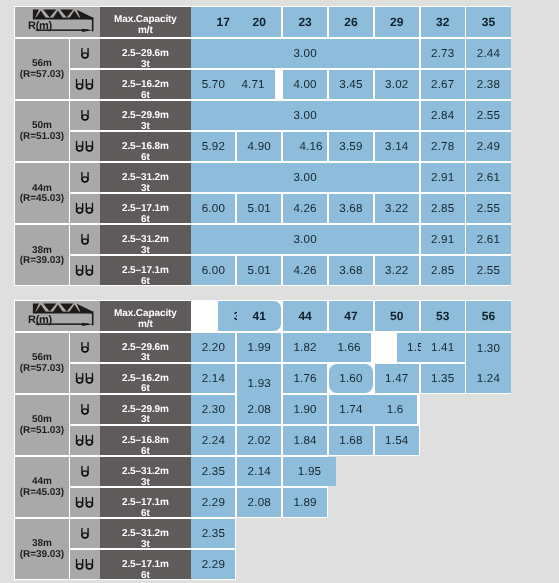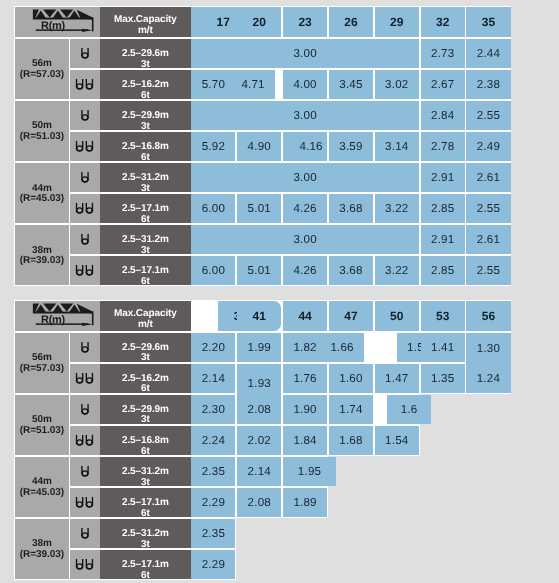--- a/index.html
+++ b/index.html
@@ -26,21 +26,21 @@
   .hdr-diagram{background:#a9a9a9;}
   .hdr-cap{background:#5e5b5a;color:#fff;font-weight:bold;font-size:10px;line-height:10px;padding-top:6.6px;letter-spacing:-0.1px;line-height:11px;}
   .hdr-rad{background:#8dbdda;color:#10202c;font-weight:bold;font-size:12px;}
 
   .boomcell{font-size:10px;line-height:10.6px;font-weight:bold;color:#1e1e1e;letter-spacing:-0.05px;padding-top:1.9px;}
   .rangecell{font-size:10px;line-height:10.6px;font-weight:bold;letter-spacing:-0.1px;padding-top:12px;}
   .valcell{font-size:11.6px;color:#15242f;font-weight:normal;letter-spacing:0.2px;}
 
   .diagram{position:relative;width:100%;height:100%;}
   .diag-svg{position:absolute;}
-  .diag-label{position:absolute;left:26px;top:14.2px;font-size:11px;
+  .diag-label{position:absolute;left:13px;top:14.2px;font-size:11px;
               font-weight:bold;color:#1d1a18;letter-spacing:-0.3px;line-height:11px;}
   .hook-svg{display:block;}
 </style>
 </head>
 <body>
 
 <div class="page">
 <div class="tbl" style="top:7.0px;">
   <div class="grid">
     <div class="sheet" style="left:-0.8px;top:-0.80px;width:497.25px;height:31.90px;"></div>
@@ -325,21 +325,21 @@
             </g>
           </svg>
     </div>
     <div class="cell c-dgray rangecell" style="left:84.5px;top:31.9px;width:91.8px;height:29.4px;flex-direction:column;">
       <span>2.5–29.6m</span>
       <span>3t</span>
     </div>
     <div class="cell c-blue valcell" style="left:176.3px;top:31.9px;width:44.2px;height:29.4px;">2.20</div>
     <div class="cell c-blue valcell" style="left:222.2px;top:31.9px;width:44.2px;height:29.4px;">1.99</div>
     <div class="cell c-blue valcell" style="left:268.0px;top:31.9px;width:44.2px;height:29.4px;">1.82</div>
-    <div class="cell c-blue valcell" style="left:305px;top:31.9px;width:44.2px;height:29.4px;">1.66</div>
+    <div class="cell c-blue valcell" style="left:312px;top:31.9px;width:44.2px;height:29.4px;">1.66</div>
     <div class="cell c-blue valcell" style="left:359.7px;top:31.9px;width:44.2px;height:29.4px;margin-left:22px;">1.53</div>
     <div class="cell c-blue valcell" style="left:405.6px;top:31.9px;width:44.2px;height:29.4px;">1.41</div>
     <div class="cell c-blue valcell" style="left:451.4px;top:31.9px;width:44.2px;height:32px;">1.30</div>
     <div class="cell c-lgray" style="left:55.0px;top:62.9px;width:29.5px;height:29.4px;">
       <svg class="hook-svg" width="22" height="14" viewBox="0 0 22 14" style="margin-top:0.6px;">
             <g fill="none" stroke="#121212" stroke-linecap="butt">
               <path d="M2.52 0.90 L2.52 9.30" stroke-width="1.35"></path>
               <path d="M8.68 0.90 L8.68 9.30" stroke-width="1.35"></path>
               <path d="M2.52 8.50 Q 2.52 10.85 5.60 11.00 Q 8.68 10.85 8.68 8.50" stroke-width="1.35"></path>
               <ellipse cx="5.60" cy="8.30" rx="2.75" ry="2.45" stroke-width="1.1"></ellipse>
@@ -350,21 +350,21 @@
             </g>
           </svg>
     </div>
     <div class="cell c-dgray rangecell" style="left:84.5px;top:62.9px;width:91.8px;height:29.4px;flex-direction:column;">
       <span>2.5–16.2m</span>
       <span>6t</span>
     </div>
     <div class="cell c-blue valcell" style="left:176.3px;top:62.9px;width:44.2px;height:29.4px;">2.14</div>
     <div class="cell c-blue valcell" style="left:222.2px;top:62.9px;width:44.2px;height:39px;">1.93</div>
     <div class="cell c-blue valcell" style="left:268.0px;top:62.9px;width:44.2px;height:29.4px;">1.76</div>
-    <div class="cell c-blue valcell" style="left:313.9px;top:62.9px;width:44.2px;height:29.4px;">1.60</div>
+    <div class="cell c-blue valcell" style="left:313.9px;top:62.9px;width:44.2px;height:29.4px;border-radius:8px;">1.60</div>
     <div class="cell c-blue valcell" style="left:359.7px;top:62.9px;width:44.2px;height:29.4px;">1.47</div>
     <div class="cell c-blue valcell" style="left:405.6px;top:62.9px;width:44.2px;height:29.4px;">1.35</div>
     <div class="cell c-blue valcell" style="left:451.4px;top:62.9px;width:44.2px;height:29.4px;">1.24</div>
     <div class="cell c-lgray boomcell" style="left:0px;top:93.9px;width:54.0px;height:60.4px;flex-direction:column;">
       <span>50m</span>
       <span>(R=51.03)</span>
     </div>
     <div class="cell c-lgray" style="left:55.0px;top:93.9px;width:29.5px;height:29.4px;">
       <svg class="hook-svg" width="12" height="14" viewBox="0 0 12 14" style="margin-top:0.6px;">
             <g fill="none" stroke="#121212" stroke-linecap="butt">
@@ -376,21 +376,21 @@
           </svg>
     </div>
     <div class="cell c-dgray rangecell" style="left:84.5px;top:93.9px;width:91.8px;height:29.4px;flex-direction:column;">
       <span>2.5–29.9m</span>
       <span>3t</span>
     </div>
     <div class="cell c-blue valcell" style="left:176.3px;top:93.9px;width:44.2px;height:29.4px;">2.30</div>
     <div class="cell c-blue valcell" style="left:222.2px;top:93.9px;width:44.2px;height:29.4px;">2.08</div>
     <div class="cell c-blue valcell" style="left:268.0px;top:93.9px;width:44.2px;height:29.4px;">1.90</div>
     <div class="cell c-blue valcell" style="left:313.9px;top:93.9px;width:44.2px;height:29.4px;">1.74</div>
-    <div class="cell c-blue valcell" style="left:372px;top:93.9px;width:44.2px;height:29.4px;">1.6</div>
+    <div class="cell c-blue valcell" style="left:358px;top:93.9px;width:44.2px;height:29.4px;">1.6</div>
     <div class="cell c-lgray" style="left:55.0px;top:125.0px;width:29.5px;height:29.4px;">
       <svg class="hook-svg" width="22" height="14" viewBox="0 0 22 14" style="margin-top:0.6px;">
             <g fill="none" stroke="#121212" stroke-linecap="butt">
               <path d="M2.52 0.90 L2.52 9.30" stroke-width="1.35"></path>
               <path d="M8.68 0.90 L8.68 9.30" stroke-width="1.35"></path>
               <path d="M2.52 8.50 Q 2.52 10.85 5.60 11.00 Q 8.68 10.85 8.68 8.50" stroke-width="1.35"></path>
               <ellipse cx="5.60" cy="8.30" rx="2.75" ry="2.45" stroke-width="1.1"></ellipse>
               <path d="M12.32 0.90 L12.32 9.30" stroke-width="1.35"></path>
               <path d="M18.48 0.90 L18.48 9.30" stroke-width="1.35"></path>
               <path d="M12.32 8.50 Q 12.32 10.85 15.40 11.00 Q 18.48 10.85 18.48 8.50" stroke-width="1.35"></path>

